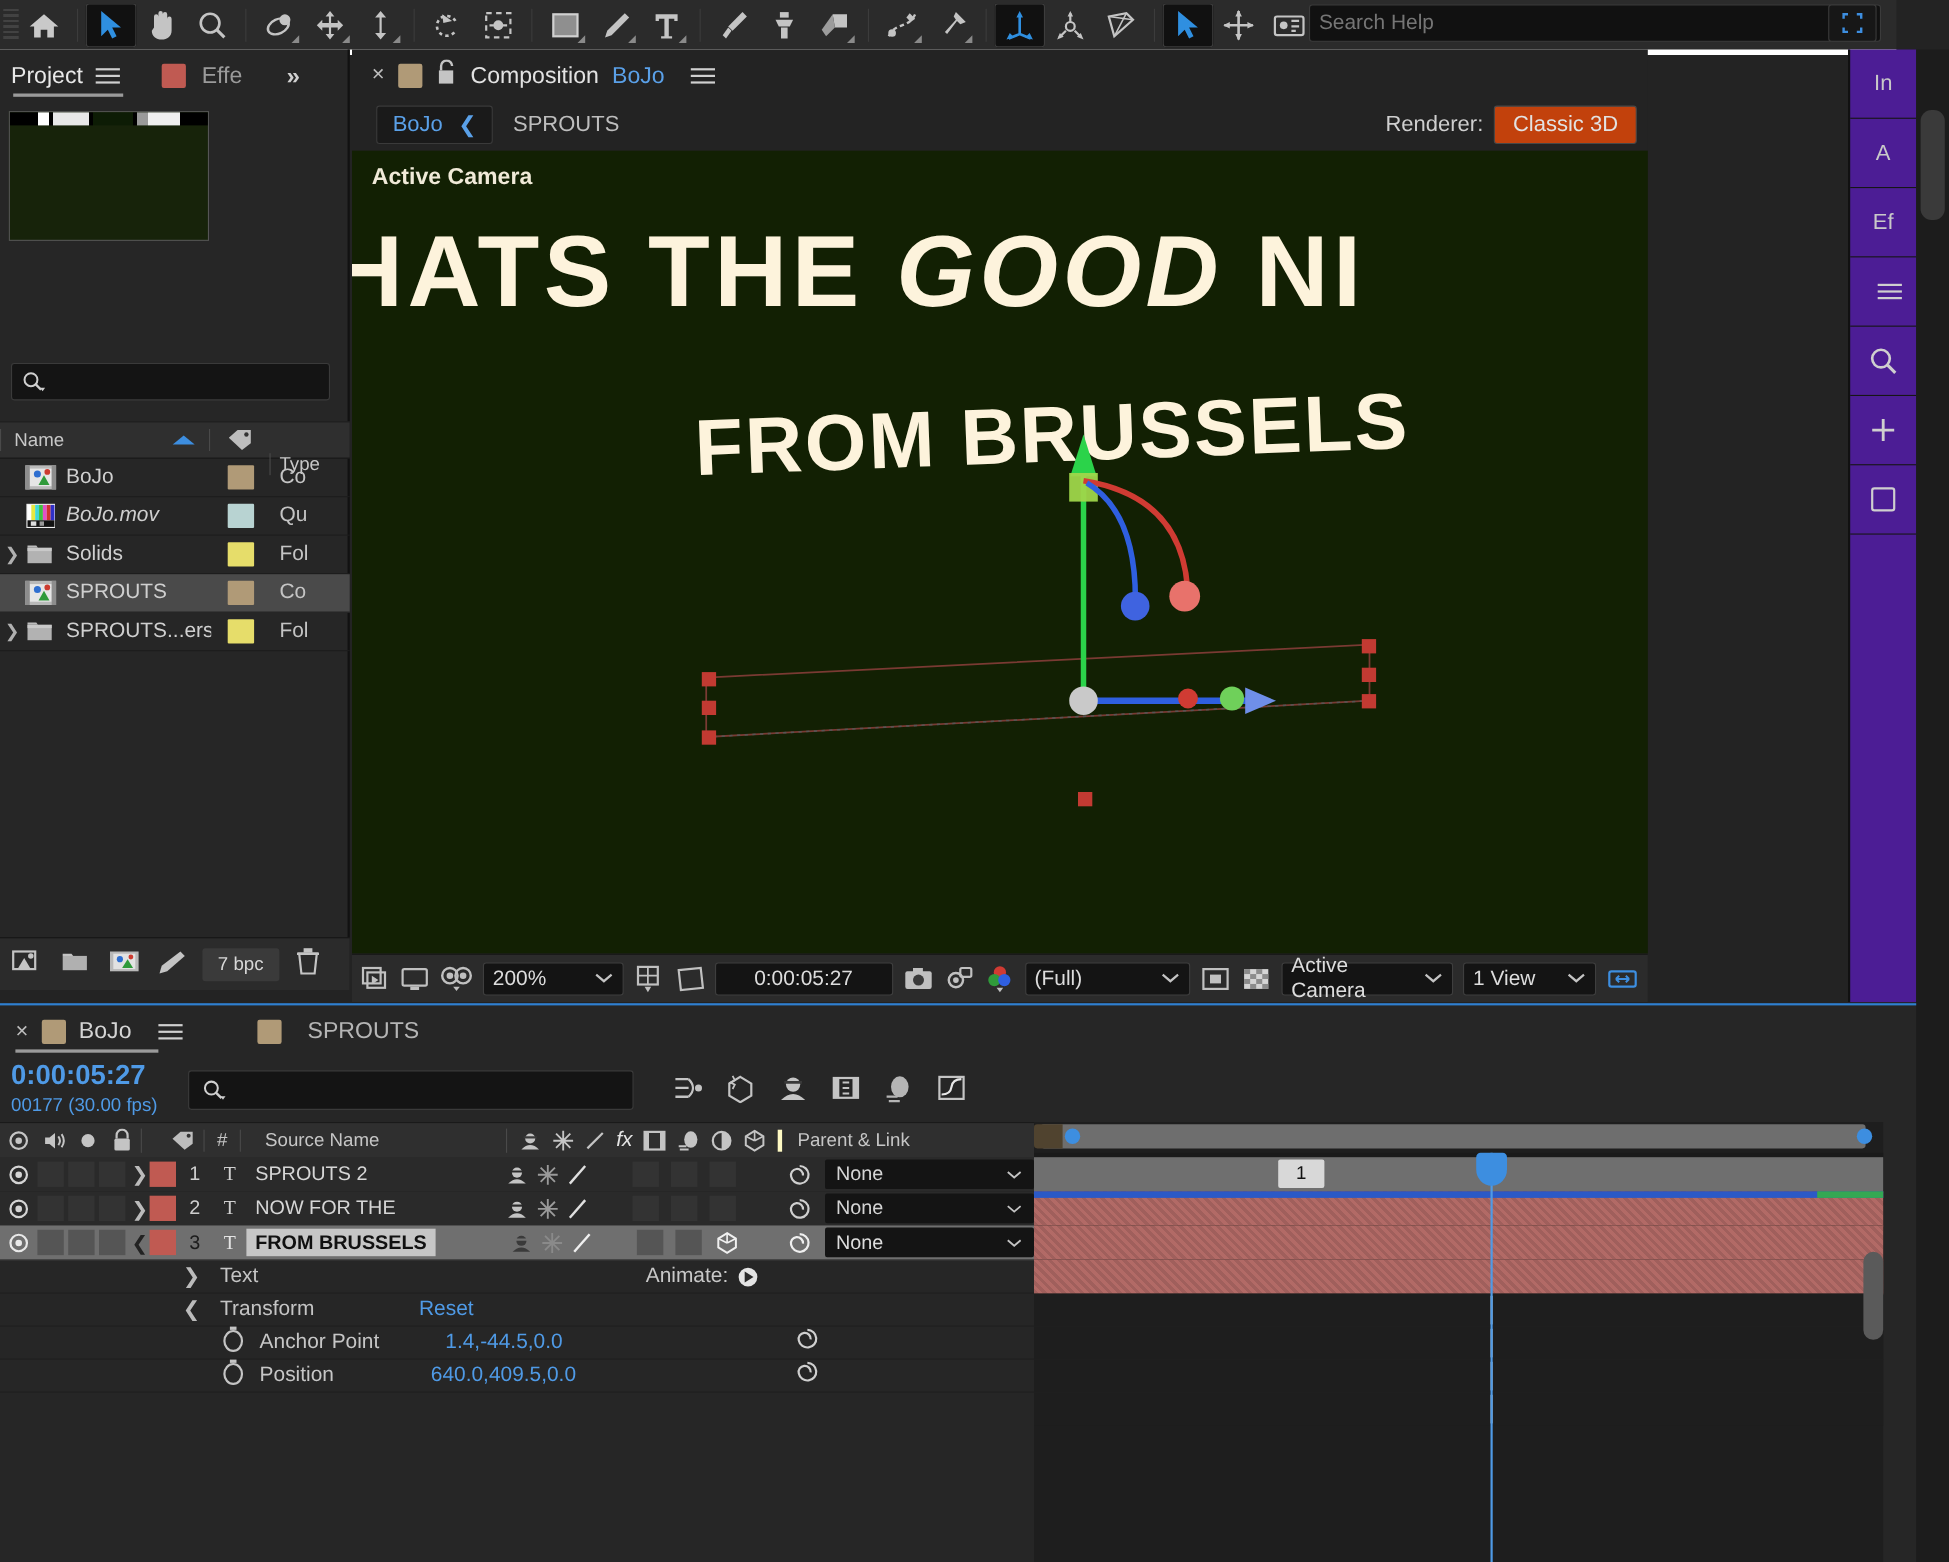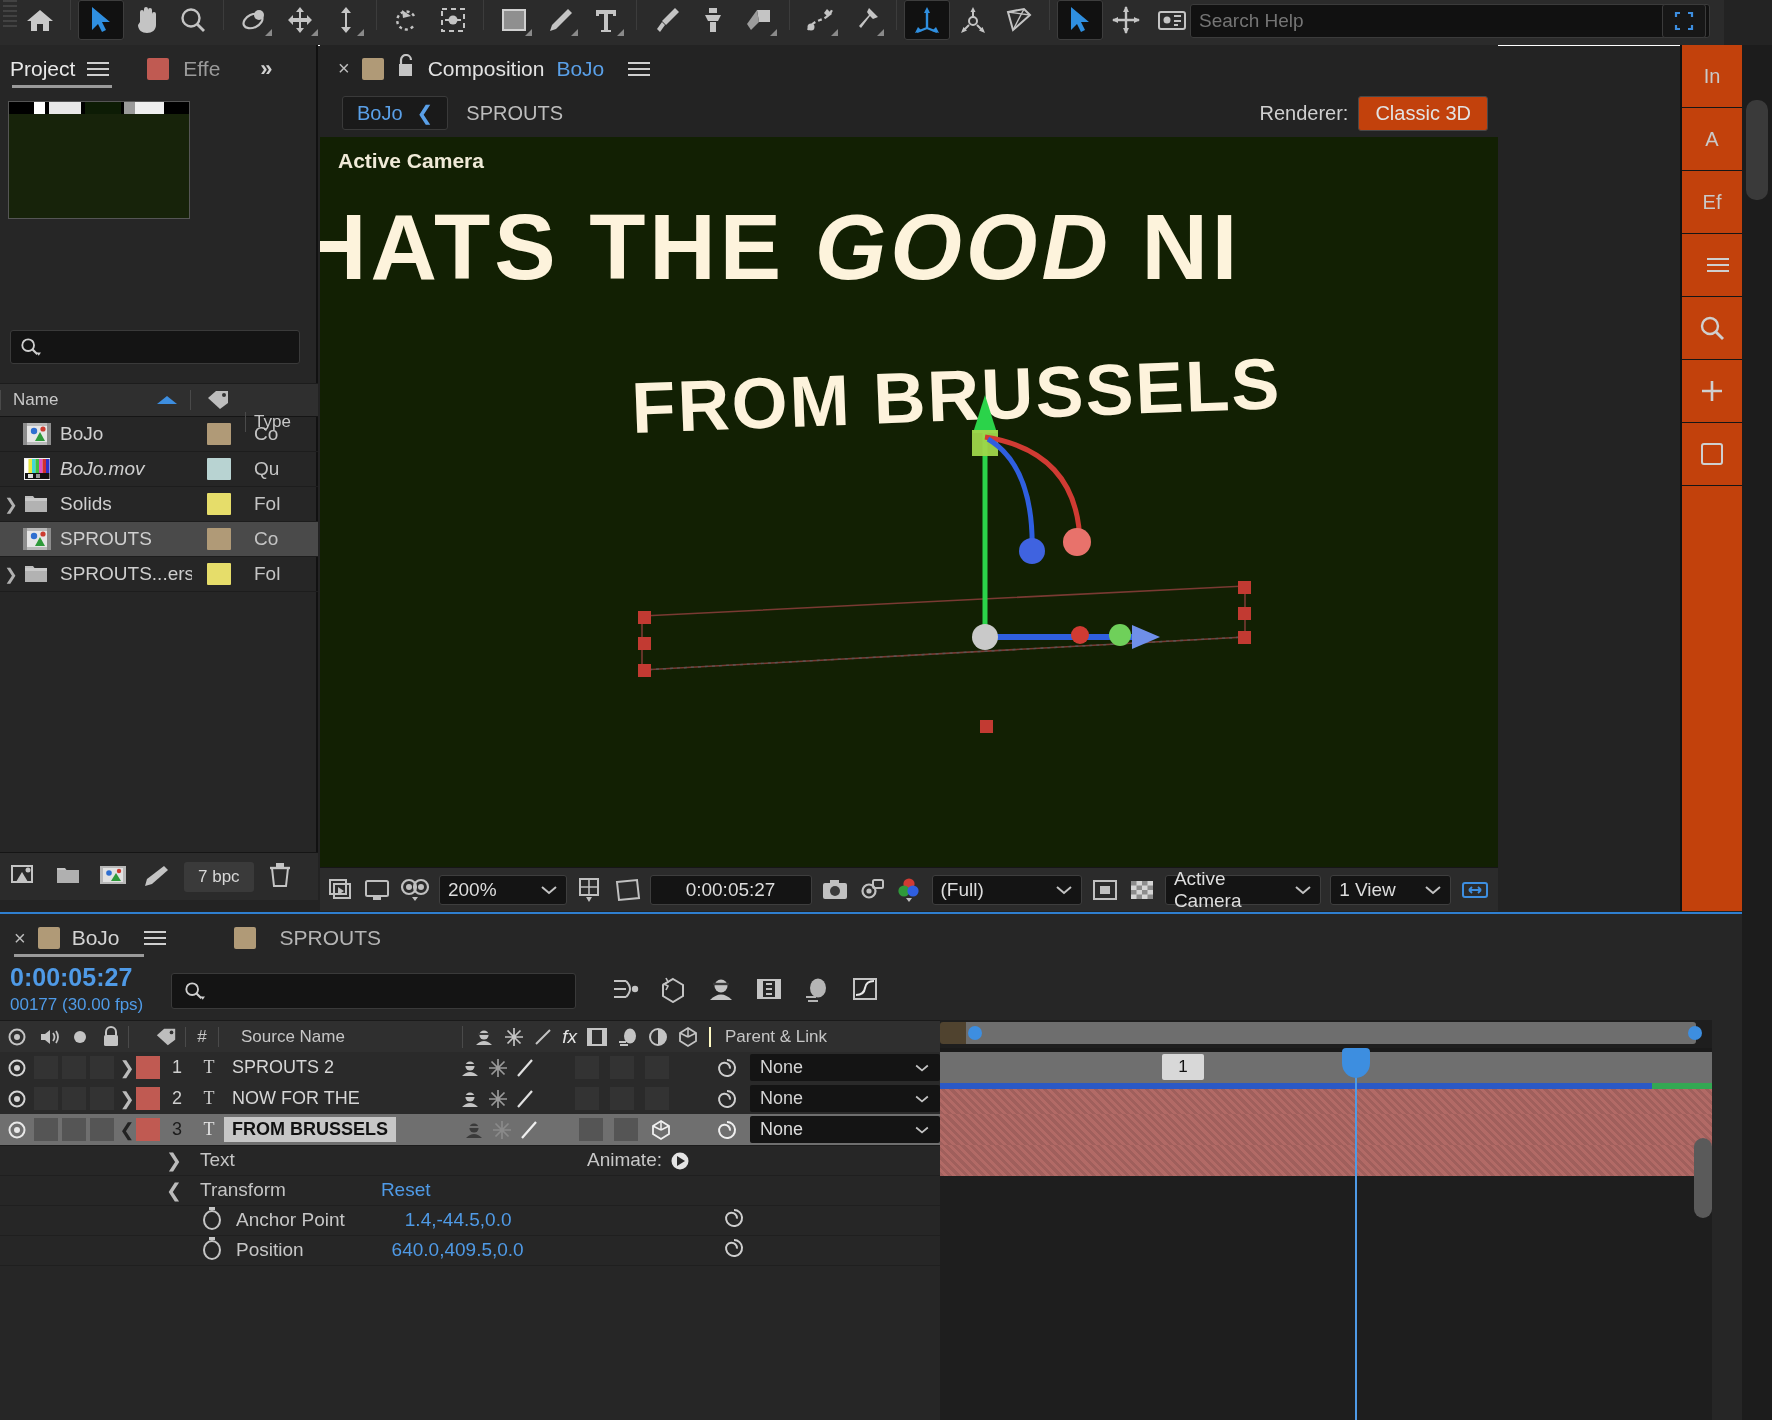--- a/index.html
+++ b/index.html
@@ -2,21 +2,21 @@
 <html><head>
 <meta charset="utf-8">
 <style>
   html,body{margin:0;padding:0;background:#1a1a1a;}
   body{width:1772px;height:1420px;overflow:hidden;font-family:"Liberation Sans",sans-serif;
        color:#d4d4d4;-webkit-font-smoothing:antialiased;}
   #app{position:relative;width:1772px;height:1420px;background:#232323;}
 
   
   .toolbar{position:absolute;left:0;top:0;width:1724px;height:45px;background:#2b2b2b;
-           display:flex;border-bottom:1px solid #ffffff;}
+           display:flex;align-items:center;border-bottom:5px solid #ffffff;}
   .grip{width:14px;height:30px;margin-left:3px;background:
         repeating-linear-gradient(to bottom,#4a4a4a 0 2px,transparent 2px 5px);opacity:.75;}
   .tsep{width:1px;height:30px;background:#3c3c3c;margin:0 7px;}
   .tbtn{width:46px;height:40px;display:flex;align-items:center;justify-content:center;
         border-radius:3px;position:relative;}
   .tbtn.sel{background:#111;box-shadow:inset 0 0 0 1px #3d3d3d;}
   .tbtn svg{display:block;}
   .corner{position:absolute;right:5px;bottom:4px;width:0;height:0;
           border-left:7px solid transparent;border-bottom:7px solid #8a8a8a;}
   .searchhelp{position:absolute;right:14px;top:4px;width:520px;height:34px;background:#111;
@@ -90,21 +90,21 @@
 
   .viewerbar{position:absolute;left:0;bottom:0;width:1178px;height:44px;background:#2b2b2b;
              display:flex;align-items:center;gap:9px;padding:0 8px;box-sizing:border-box;border-top:1px solid #161616;}
   .vsel{background:#141414;border:1px solid #3e3e3e;border-radius:3px;height:30px;display:flex;
         align-items:center;justify-content:space-between;padding:0 8px;font-size:19px;color:#ddd;box-sizing:border-box;}
   .vfield{background:#141414;border:1px solid #3e3e3e;border-radius:3px;height:30px;display:flex;
         align-items:center;padding:0 10px;font-size:19px;color:#ddd;box-sizing:border-box;}
   .vic{width:32px;height:30px;display:flex;align-items:center;justify-content:center;}
 
   
-  .rdock{position:absolute;right:30px;top:45px;width:60px;height:866px;background:#c2410c;
+  .rdock{position:absolute;right:30px;top:45px;width:60px;height:866px;background:#4c1d95;
          border-left:2px solid #111;}
   .rtab{height:62px;display:flex;align-items:center;justify-content:center;font-size:20px;color:#c9c9c9;
         border-bottom:1px solid #161616;}
   .rail{position:absolute;right:0;top:45px;width:30px;height:1375px;background:#1c1c1c;}
   .railthumb{position:absolute;right:4px;top:55px;width:22px;height:100px;background:#3a3a3a;border-radius:10px;}
 
   
   .timeline{position:absolute;left:0;top:912px;width:1742px;height:508px;background:#262626;
             border-top:2px solid #2f7fd0;box-sizing:border-box;}
   .tlhead{height:48px;display:flex;align-items:center;padding-left:14px;gap:12px;font-size:21px;position:relative;}
@@ -876,21 +876,21 @@
           </svg>
         <svg width="20" height="20" viewBox="0 0 20 20">
             <circle cx="10" cy="10" r="8" fill="none" stroke="#c4c4c4" stroke-width="2"></circle>
             <path d="M10 2 a8 8 0 0 1 0 16 Z" fill="#c4c4c4"></path>
           </svg>
         <svg width="22" height="22" viewBox="0 0 22 22">
             <path d="M11 2 L19 7 V15 L11 20 L3 15 V7 Z" fill="none" stroke="#c4c4c4" stroke-width="1.8"></path>
             <path d="M11 2 V11 M11 11 L19 7 M11 11 L3 7" stroke="#c4c4c4" stroke-width="1.5"></path>
           </svg>
       </span>
-      <span style="width:215px;padding-left:14px;border-left:2px solid #fef9c3;margin-left:10px">Parent &amp; Link</span>
+      <span style="width:215px;padding-left:14px;border-left:4px solid #fef9c3;margin-left:10px">Parent &amp; Link</span>
     </div>
 
     <div class="lrow dark" style="top:138px">
       <span class="eye">
         <svg width="20" height="20" viewBox="0 0 20 20">
             <circle cx="10" cy="10" r="7.5" fill="none" stroke="#d4d4d4" stroke-width="2"></circle>
             <circle cx="10" cy="10" r="3" fill="#d4d4d4"></circle>
           </svg>
       </span>
       <span class="cellb"></span>

